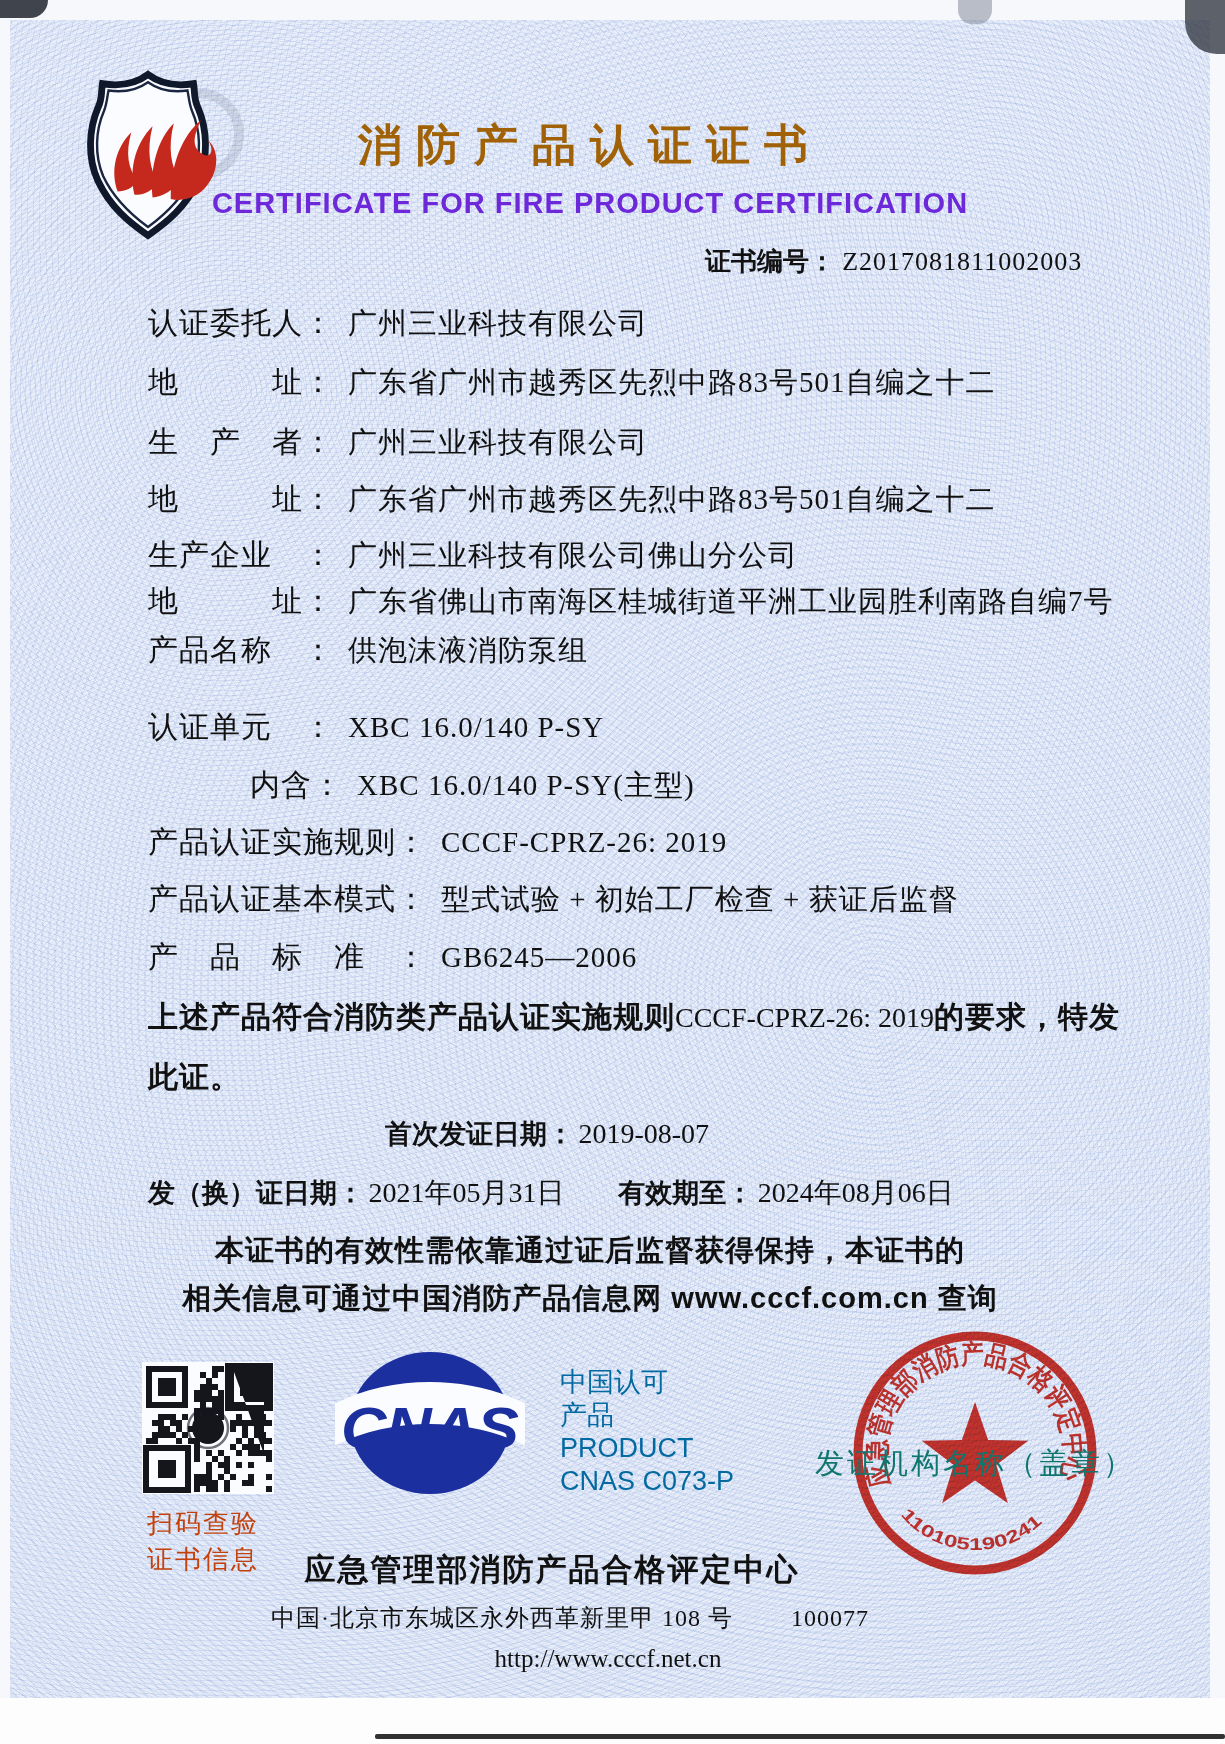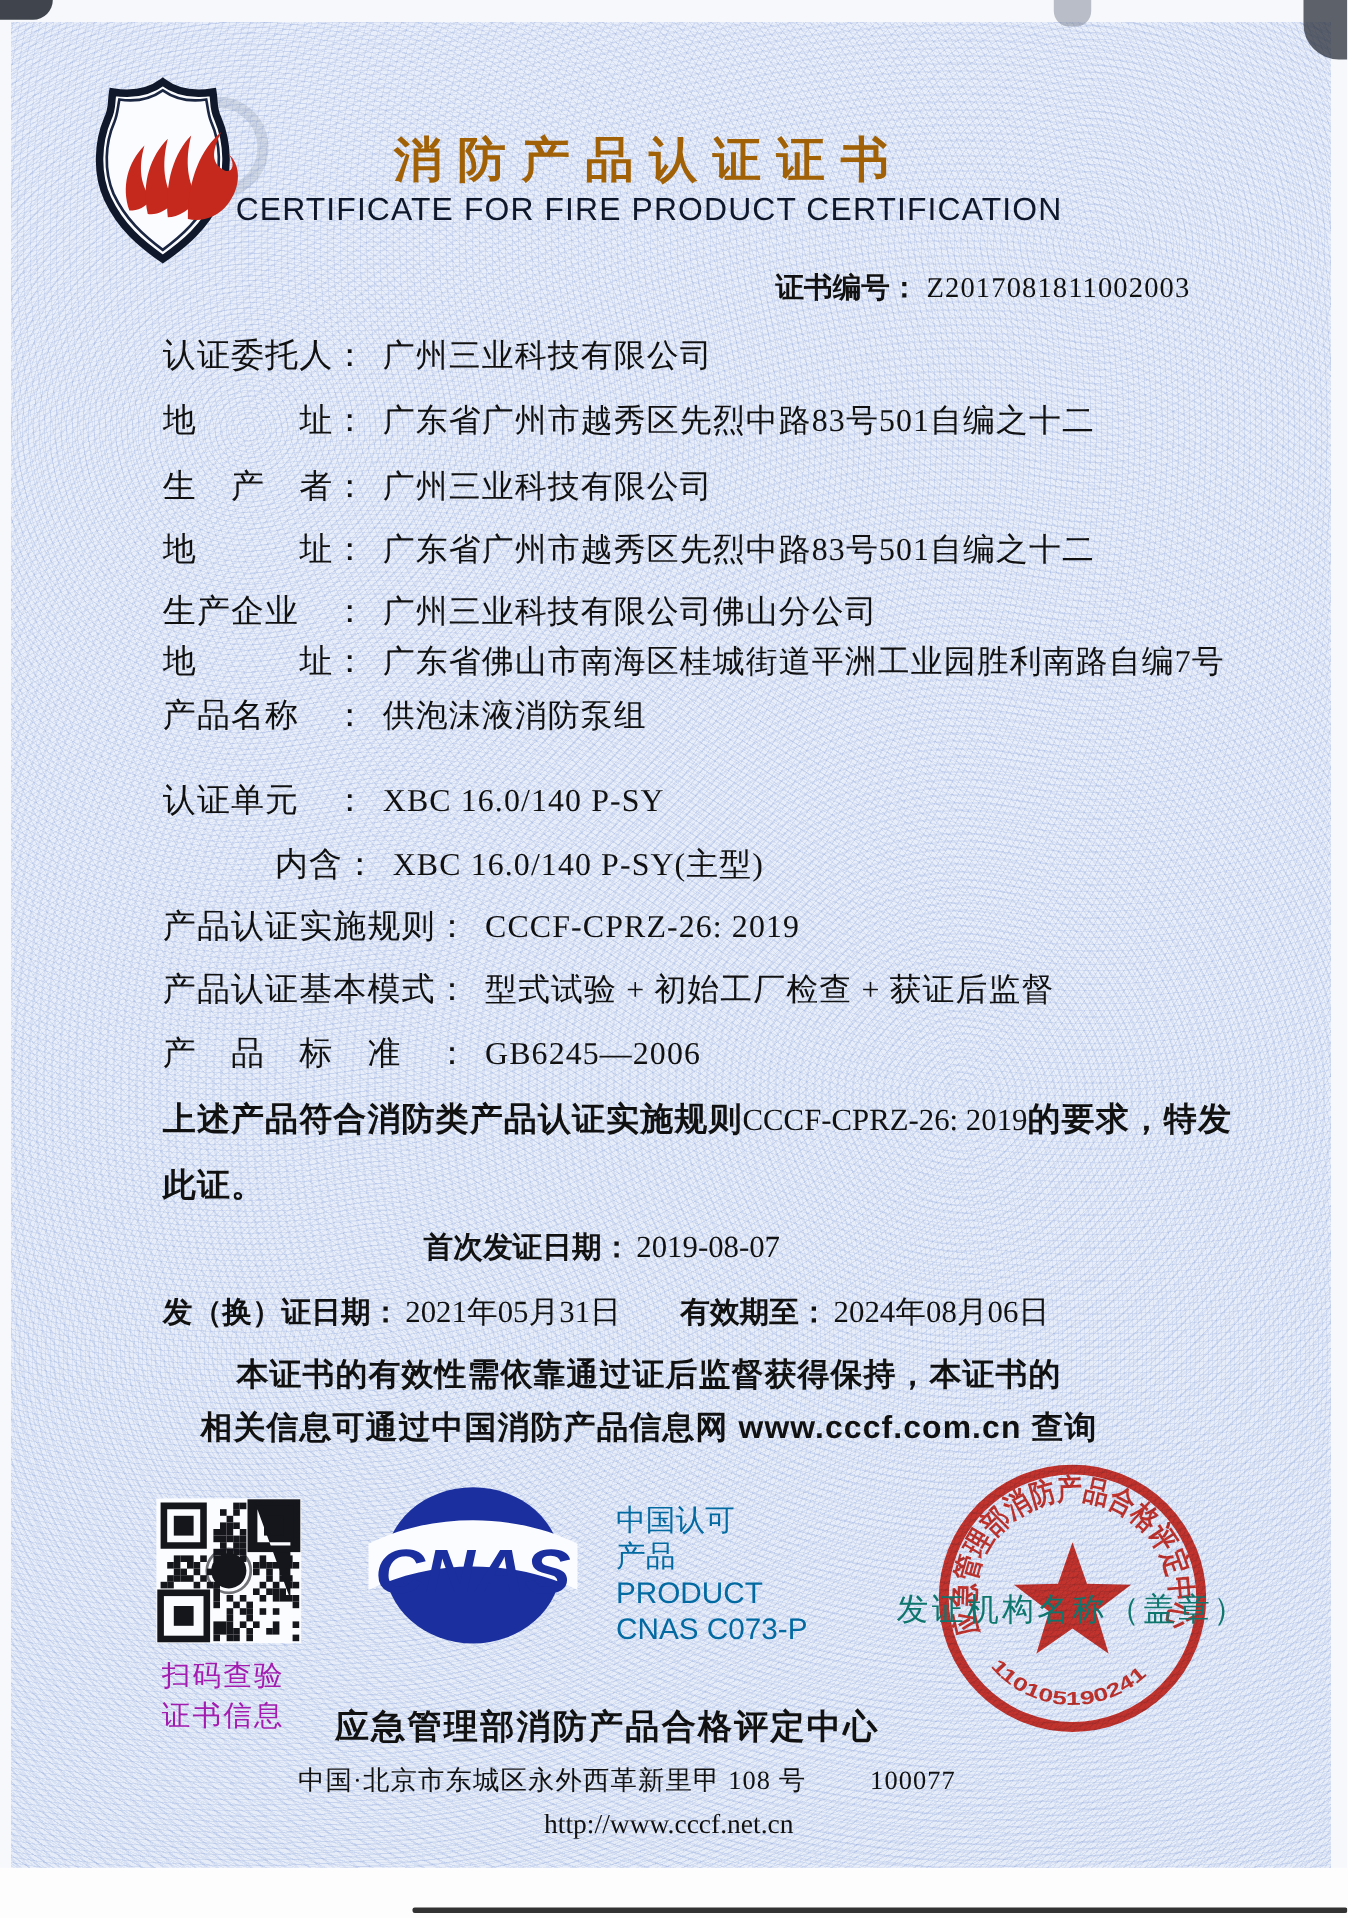--- a/index.html
+++ b/index.html
@@ -10,38 +10,38 @@
       repeating-radial-gradient(circle at 18% 22%, rgba(96,126,202,.14) 0 1px, rgba(255,255,255,0) 1px 5px),
       repeating-radial-gradient(circle at 82% 12%, rgba(96,126,202,.12) 0 1px, rgba(255,255,255,0) 1px 6px),
       repeating-radial-gradient(circle at 28% 72%, rgba(96,126,202,.11) 0 1px, rgba(255,255,255,0) 1px 4px),
       repeating-radial-gradient(circle at 72% 58%, rgba(96,126,202,.10) 0 2px, rgba(255,255,255,0) 2px 7px),
       linear-gradient(#e9effa,#e6edf9);}
   .abs{position:absolute;}
   .nowrap{white-space:nowrap;}
   
   .header-wrap{position:absolute;left:60px;top:0;width:1060px;text-align:center;}
   .title{margin-top:116px;font-size:44px;font-weight:700;letter-spacing:14px;color:#a16207;}
-  .subtitle{font-size:29px;font-weight:400;letter-spacing:1px;color:#0f172a;}
+  .subtitle{margin-top:12px;font-size:29px;font-weight:700;letter-spacing:1px;color:#6d28d9;}
   .certline{position:absolute;left:705px;top:244px;font-size:26px;white-space:nowrap;}
   .certline .lbl{font-weight:700;}
   .certline .val{font-family:"Liberation Serif","DejaVu Serif",serif;letter-spacing:1px;}
   
   .row{position:absolute;left:148px;white-space:nowrap;}
   .row .lbl{font-size:30px;font-weight:400;letter-spacing:1px;}
   .row .val{font-size:29px;font-family:"Liberation Serif","DejaVu Serif",serif;margin-left:14px;letter-spacing:1px;}
   .statement{position:absolute;left:148px;white-space:nowrap;}
   .statement .b{font-size:30px;font-weight:700;letter-spacing:1px;}
   .statement .c{font-size:28px;font-family:"Liberation Serif","DejaVu Serif",serif;}
   .dateline .lbl{font-size:27px;font-weight:700;}
   .dateline .val{font-size:28px;font-family:"Liberation Serif","DejaVu Serif",serif;}
   .gap45{display:inline-block;width:45px;}
   .note-wrap{position:absolute;left:100px;top:1226px;width:980px;text-align:center;}
   .note-line{font-size:29px;font-weight:700;line-height:48px;letter-spacing:1px;}
   
-  .qr-caption{position:absolute;left:147px;top:1505px;font-size:26px;line-height:36px;letter-spacing:2px;color:#a21caf;}
+  .qr-caption{position:absolute;left:147px;top:1505px;font-size:26px;line-height:36px;letter-spacing:2px;color:#c2410c;}
   .cnas-text{position:absolute;left:560px;top:1366px;font-size:27px;line-height:33px;font-weight:500;color:#0369a1;}
   .stamp-overlay{position:absolute;left:815px;top:1444px;font-size:29px;letter-spacing:3px;
     font-family:"Liberation Serif","DejaVu Serif",serif;color:#0f766e;white-space:nowrap;}
   .footer-org{position:absolute;left:0;top:1549px;width:1104px;text-align:center;font-size:31px;font-weight:700;letter-spacing:2px;}
   .footer-addr{position:absolute;left:0;top:1602px;width:1140px;text-align:center;font-size:24px;
     font-family:"Liberation Serif","DejaVu Serif",serif;letter-spacing:1px;}
   .footer-addr .gap{display:inline-block;width:58px;}
   .footer-url{position:absolute;left:0;top:1645px;width:1216px;text-align:center;font-size:25px;
     font-family:"Liberation Serif","DejaVu Serif",serif;}
   .white-strip{position:absolute;left:0;top:1698px;width:1225px;height:46px;background:#fdfdfd;}

